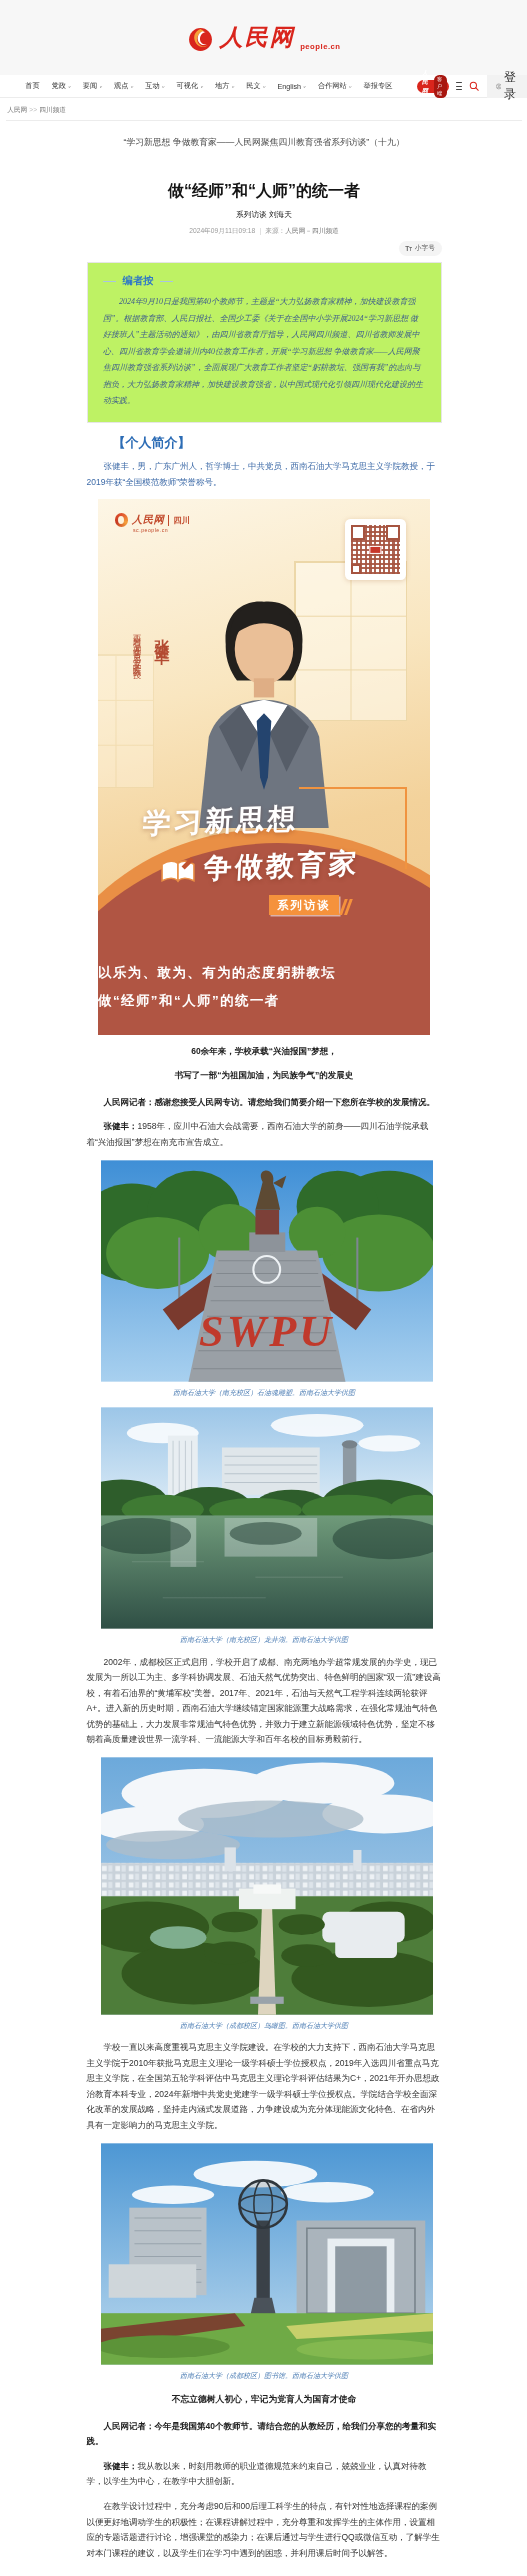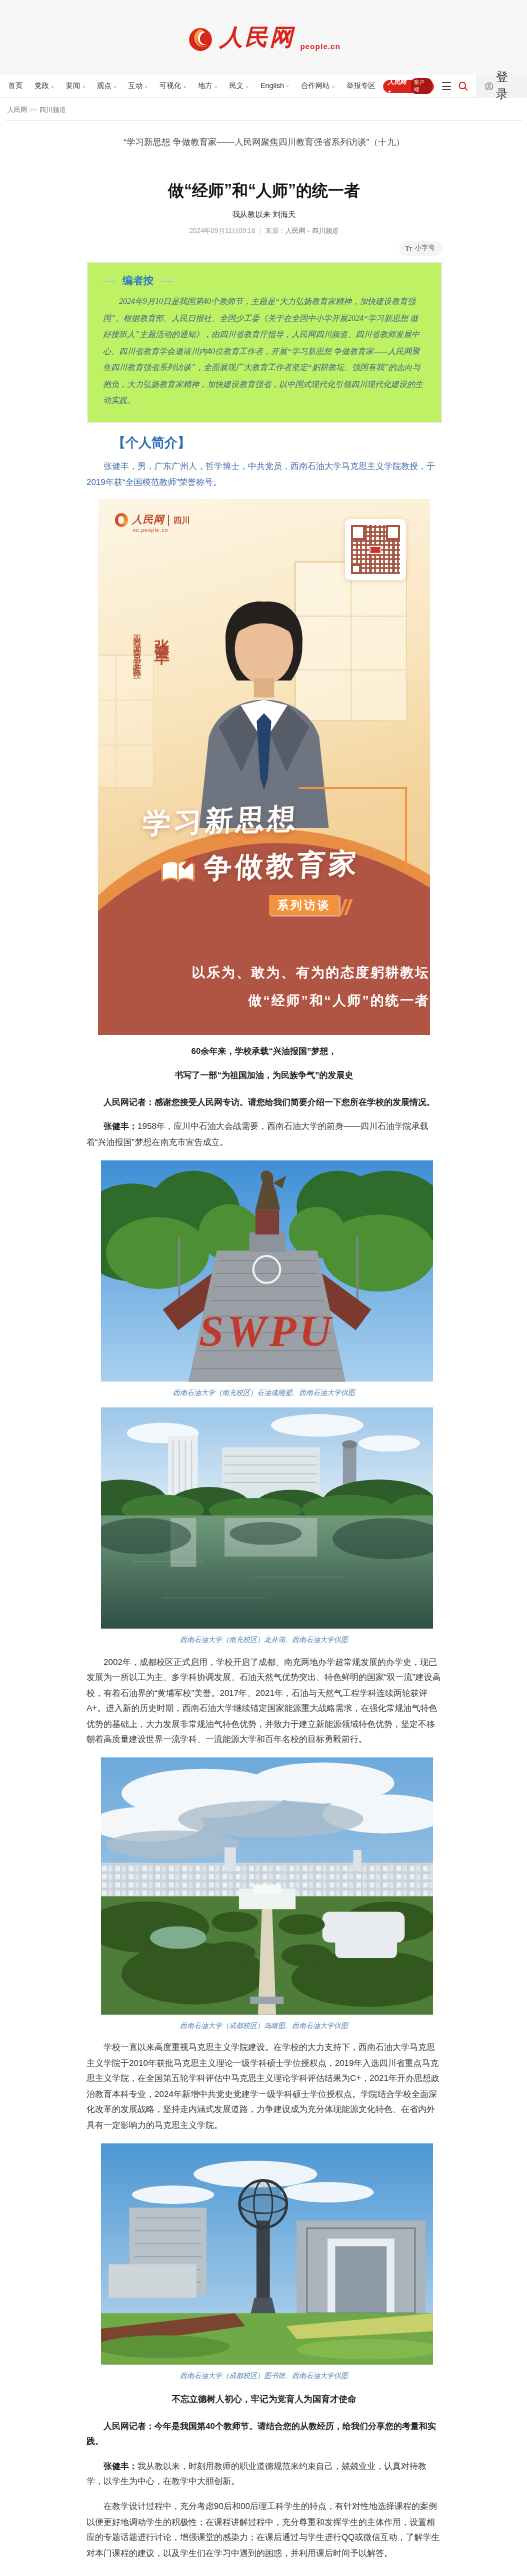--- a/index.html
+++ b/index.html
@@ -10,21 +10,21 @@
   html,body{margin:0;padding:0}
   body{width:528px;height:3649px;overflow:hidden;background:#fff;
        font-family:"Liberation Sans",sans-serif;color:var(--body)}
   
   .masthead{height:75px;background:#f7f7f7;display:flex;align-items:center;justify-content:center}
   .logo{display:flex;align-items:flex-end;gap:5.2px;cursor:pointer}
   .logo-cn{font-size:23px;font-weight:800;color:var(--red);letter-spacing:2.1px;font-style:italic}
   .logo-sub{font-size:7.7px;color:var(--red);font-weight:700;letter-spacing:0.5px;padding-bottom:2.1px}
   
   .topnav{height:23px;background:#fff;border-bottom:0.5px solid #ececec;display:flex;align-items:center;padding:0 0 0 8.2px}
-  .nav-list{display:flex;align-items:flex-start;gap:12px;list-style:none;margin:0;padding:0;font-size:7.2px;color:#333}
+  .nav-list{display:flex;align-items:flex-end;gap:12px;list-style:none;margin:17px;padding:0;font-size:7.2px;color:#333}
   .nav-item{display:flex;align-items:center;gap:1.5px;cursor:pointer;white-space:nowrap}
   .caret{font-size:4.6px;color:#999;transform:scaleY(.8)}
   .nav-right{margin-left:7.2px;display:flex;align-items:center;gap:7.2px}
   .app-badge{display:flex;align-items:center;gap:2.6px;background:var(--red);border-radius:7.2px;height:13px;padding:0 2.6px 0 5.2px;cursor:pointer}
   .app-brand{color:#fff;font-size:6.2px;font-weight:700;font-style:italic}
   .app-chip{background:#a81710;color:#fff;font-size:5.2px;border-radius:5.2px;padding:1px 3.1px}
   .burger{width:10.3px;display:flex;flex-direction:column;gap:2.1px;cursor:pointer}
   .burger i{height:1px;background:#444;border-radius:0.5px}
   .search-ic{cursor:pointer;display:flex}
   .login{height:23px;background:#f2f2f2;display:flex;align-items:center;gap:2.6px;padding:0 9.3px;font-size:12px;color:#333;cursor:pointer}
@@ -86,21 +86,21 @@
   .portrait{position:absolute;left:50%;transform:translateX(-50%);top:87px}
   .curve{position:absolute;left:0;bottom:0;width:332px}
   .slogans{position:absolute;left:0;width:100%;text-align:left;color:#fff;z-index:3}
   .sl1,.sl2{font-weight:800;font-size:28px;letter-spacing:3.1px;text-shadow:0 1.5px 4.1px rgba(110,40,20,.35);transform:skewX(-5deg) rotate(-2deg)}
   .sl1{margin-left:45px}.sl2{margin-left:106px;margin-top:8.2px}
   .series{display:inline-block;background:#f5923c;color:#fff;font-size:11.3px;font-weight:700;letter-spacing:2.1px;padding:2.6px 8.2px;margin-top:11.3px;box-shadow:1.5px 1.5px 0 rgba(255,255,255,.55)}
   .slash{display:inline-block;width:2.6px;height:15.5px;background:#f5923c;transform:skewX(-20deg);margin-left:2.6px;vertical-align:middle}
   .frame{position:absolute;border:2.1px solid #f0933f;width:108px;height:82px;z-index:2}
   .frame.tr{border-left:none;border-bottom:none}
   .bookicon{position:absolute;z-index:3}
-  .pquotes{position:absolute;left:0;bottom:25px;width:100%;text-align:right;color:#fff;z-index:3}
+  .pquotes{position:absolute;left:0;bottom:25px;width:100%;text-align:left;color:#fff;z-index:3}
   .pq{font-size:13.4px;font-weight:700;letter-spacing:1.5px}
   .pq + .pq{margin-top:9.3px}
 </style>
 </head>
 <body>
 
 <header class="masthead">
   <div class="logo">
     <svg width="27" height="27" viewBox="0 0 52 52">
       <circle cx="26" cy="26" r="22" fill="#d9251c"></circle>
@@ -190,21 +190,21 @@
   <a>人民网</a><span class="bc-sep">&gt;&gt;</span><a>四川频道</a>
 </div>
 <div class="bc-divider"></div>
 
 <div class="art-head">
   <div class="kicker">“学习新思想 争做教育家——人民网聚焦四川教育强省系列访谈”（十九）</div>
   <h1 class="title">
     <br>
     <span>做“经师”和“人师”的统一者</span>
   </h1>
-  <div class="author">我从教以来 刘海天</div>
+  <div class="author">系列访谈 刘海天</div>
   <div class="meta">
     <span>2024年09月11日09:18</span><span class="bar">|</span><span>来源：</span><a>人民网－四川频道</a>
   </div>
 </div>
 <div class="tools">
   <div class="pill">
     <span class="tt">T<small>T</small></span>
     <span>小字号</span>
   </div>
 </div>

